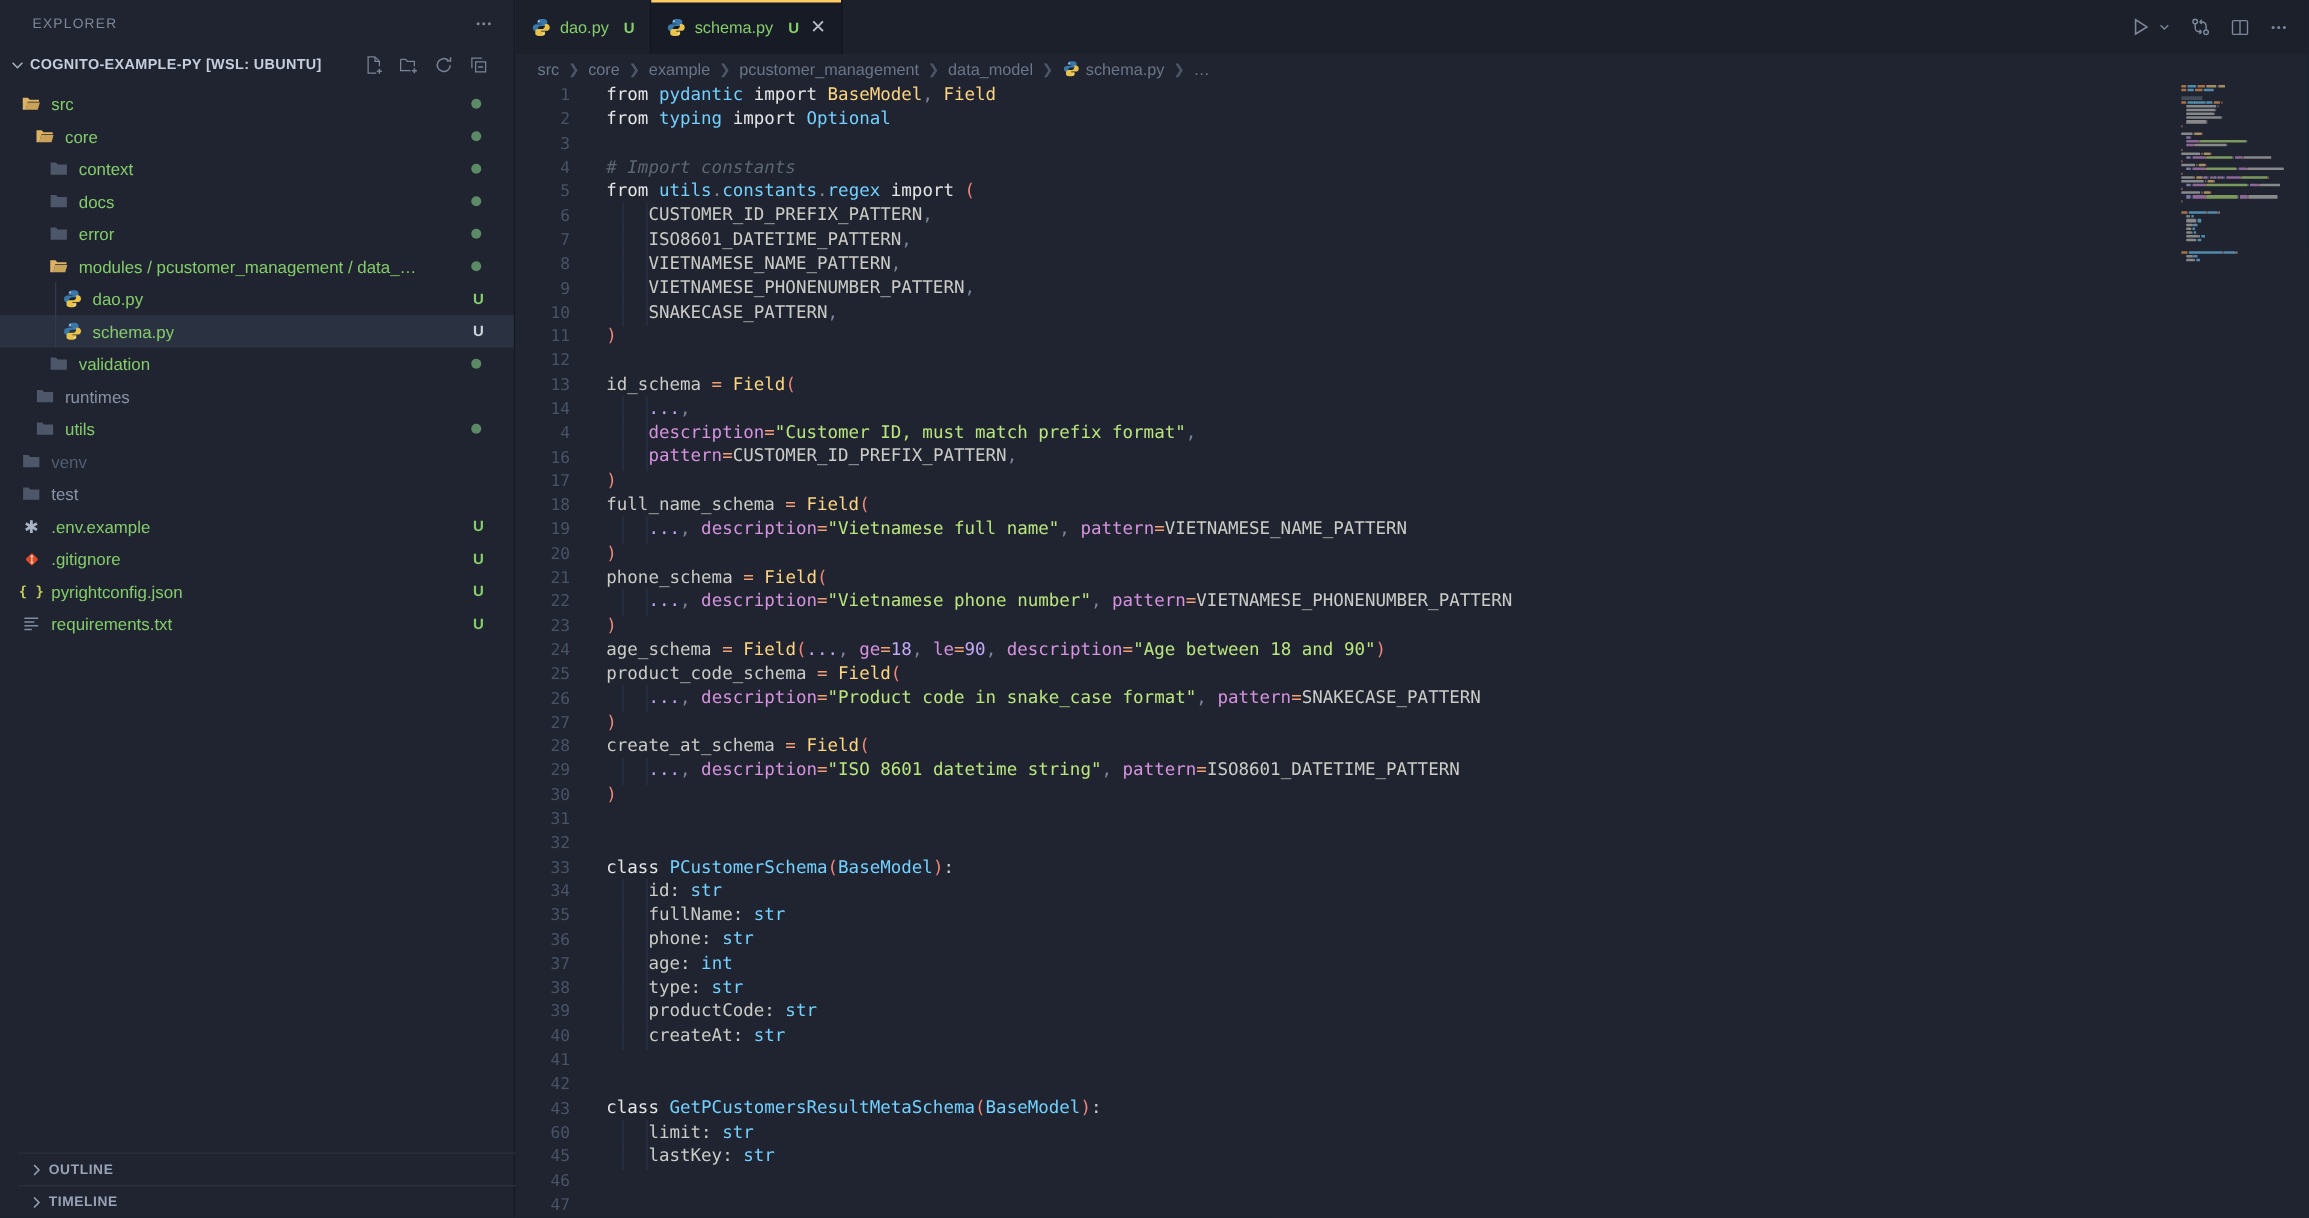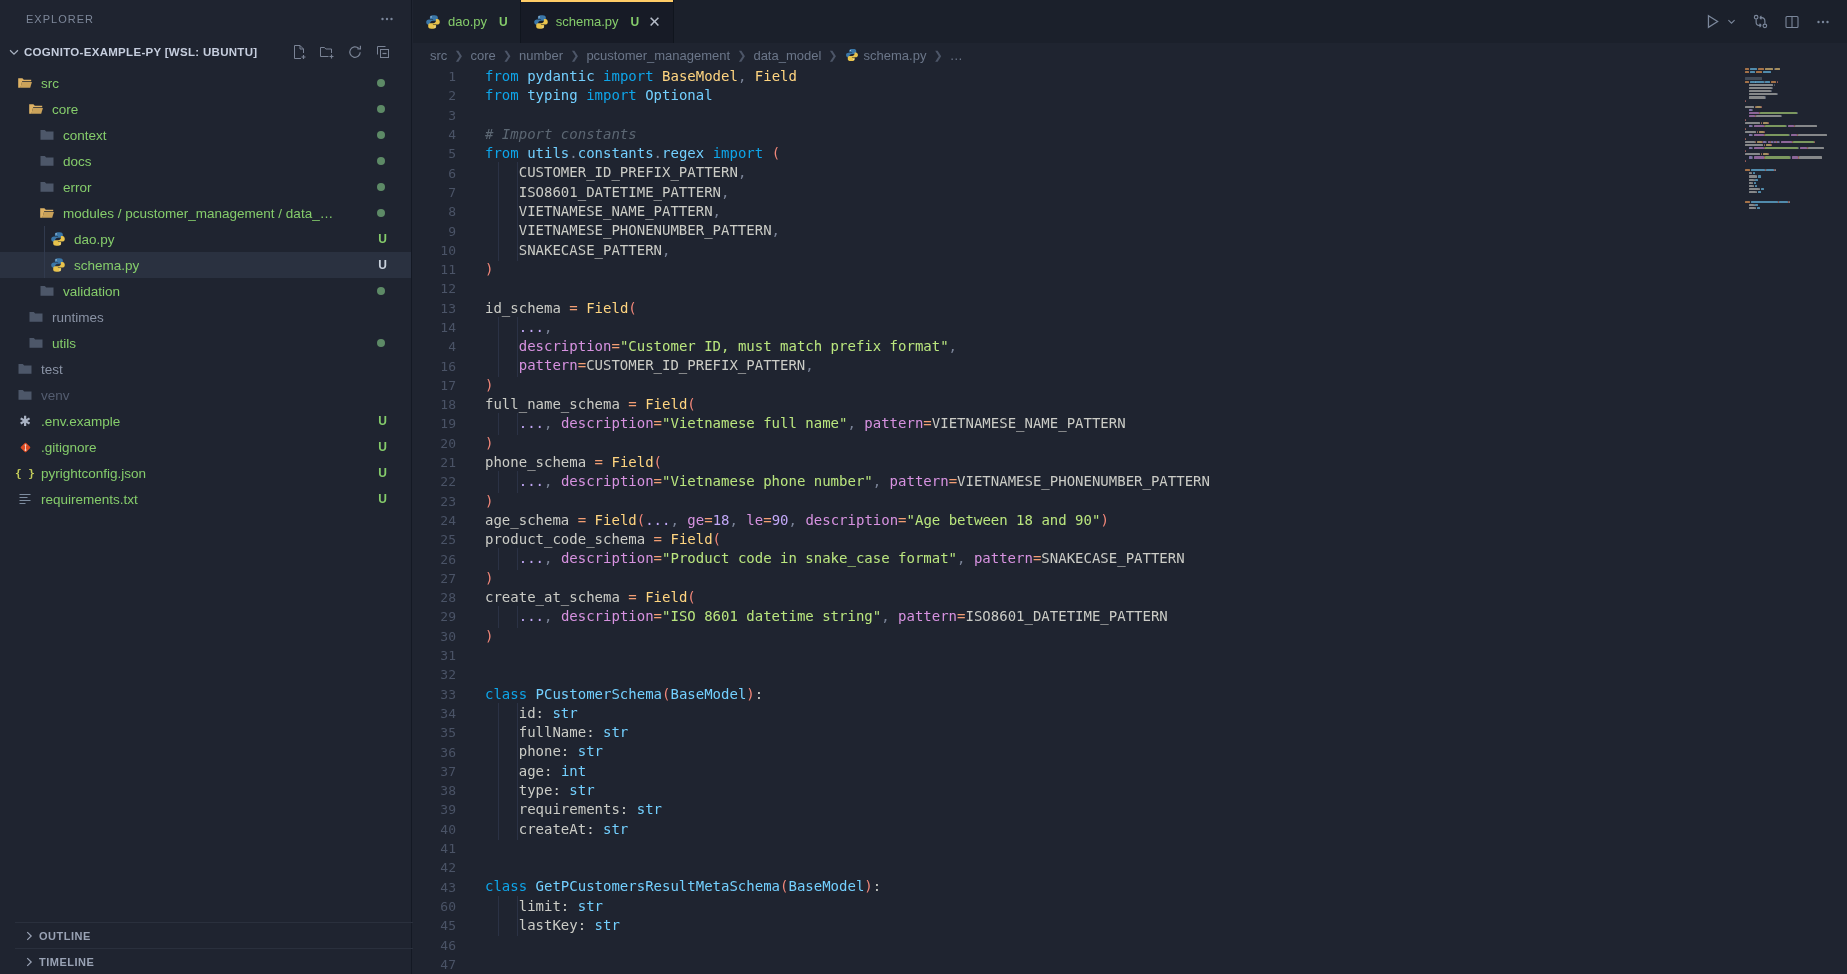--- a/index.html
+++ b/index.html
@@ -47,21 +47,21 @@
   .breadcrumb{height:24px;display:flex;align-items:center;padding-left:17px;font-size:13px;color:#6b7689;background:#1f2430;gap:7px;white-space:nowrap;}
   .bc-sep{color:#4d5668;font-size:11px;}
   .bc-item{cursor:pointer;display:flex;align-items:center;gap:5px;}
   
   .code-wrap{position:absolute;top:67px;left:0;right:0;bottom:0;overflow:hidden;}
   .codeline{height:19.3px;display:flex;align-items:center;white-space:pre;font-family:"DejaVu Sans Mono",monospace;font-size:14px;}
   .ln{width:43px;flex:none;text-align:right;color:#4a5366;font-size:13px;}
   .ctext{margin-left:29px;position:relative;line-height:19.3px;}
   .codeline.ig .ctext::before{content:"";position:absolute;left:13px;top:-1px;bottom:-1px;width:1px;background:#2b3245;}
   .codeline.ig .ctext::after{content:"";position:absolute;left:32px;top:-1px;bottom:-1px;width:1px;background:#2b3245;}
-  .tk-k{color:#0ea5e9;} .tk-t{color:#73d0ff;} .tk-f{color:#ffd580;}
+  .tk-k{color:#e5e5e5;} .tk-t{color:#73d0ff;} .tk-f{color:#ffd580;}
   .tk-s{color:#bae67e;} .tk-c{color:#5c6773;font-style:italic;}
   .tk-p{color:#d792e0;} .tk-n{color:#c2a8f7;} .tk-o{color:#f29e74;}
   .tk-b{color:#f28779;} .tk-d{color:#cbccc6;} .tk-g{color:#7b8498;}
   
   .minimap{position:absolute;right:0;top:0;width:102px;height:100%;cursor:pointer;}
   .mm-bar{position:absolute;height:2.1px;border-radius:.5px;opacity:.6;}
 </style>
 </head>
 <body>
 
@@ -219,35 +219,35 @@
       </div>
       <div class="trow c-green">
         <span class="tic" style="display: inline-flex; align-items: center; margin-left: 28px;">
           <svg width="16" height="16" viewBox="0 0 16 16">
             <path d="M1.5 3h4.3l1.4 1.6h7.3v8.2H1.5z" fill="#4d5769"></path>
           </svg>
         </span>
         <span class="tlabel">utils</span>
         <span class="dot"></span>
       </div>
+      <div class="trow c-dim">
+        <span class="tic" style="display: inline-flex; align-items: center; margin-left: 17px;">
+          <svg width="16" height="16" viewBox="0 0 16 16">
+            <path d="M1.5 3h4.3l1.4 1.6h7.3v8.2H1.5z" fill="#4d5769"></path>
+          </svg>
+        </span>
+        <span class="tlabel">venv</span>
+      </div>
       <div class="trow c-gray">
         <span class="tic" style="display: inline-flex; align-items: center; margin-left: 17px;">
           <svg width="16" height="16" viewBox="0 0 16 16">
             <path d="M1.5 3h4.3l1.4 1.6h7.3v8.2H1.5z" fill="#4d5769"></path>
           </svg>
         </span>
         <span class="tlabel">test</span>
-      </div>
-      <div class="trow c-dim">
-        <span class="tic" style="display: inline-flex; align-items: center; margin-left: 17px;">
-          <svg width="16" height="16" viewBox="0 0 16 16">
-            <path d="M1.5 3h4.3l1.4 1.6h7.3v8.2H1.5z" fill="#4d5769"></path>
-          </svg>
-        </span>
-        <span class="tlabel">venv</span>
       </div>
       <div class="trow c-green">
         <span class="tic" style="display: inline-flex; align-items: center; margin-left: 17px;">
           <span class="glyph-ic" style="color:#a9b2c3;font-size:14px;">✱</span>
         </span>
         <span class="tlabel">.env.example</span>
         <span class="ubadge">U</span>
       </div>
       <div class="trow c-green">
         <span class="tic" style="display: inline-flex; align-items: center; margin-left: 17px;">
@@ -368,21 +368,21 @@
             </svg>
           </span>
         </span>
       </div>
   </div>
   <div class="breadcrumb">
       <span class="bc-item">src</span>
       <span class="bc-sep">❯</span>
       <span class="bc-item">core</span>
       <span class="bc-sep">❯</span>
-      <span class="bc-item">number</span>
+      <span class="bc-item">example</span>
       <span class="bc-sep">❯</span>
       <span class="bc-item">pcustomer_management</span>
       <span class="bc-sep">❯</span>
       <span class="bc-item">data_model</span>
       <span class="bc-sep">❯</span>
       <span class="bc-item">
         <span style="display: inline-flex; align-items: center;">
           <svg width="14" height="14" viewBox="0 0 16 16">
             <path fill="#3b77a8" d="M7.8 1.2c-1.7 0-2.9.7-2.9 2v1.7h3.2v.5H3.9c-1.5 0-2.7 1-2.7 2.7 0 1.7 1.1 2.8 2.5 2.8h1.4V9.3c0-1.4 1.2-2.5 2.7-2.5h3c1.1 0 2-.9 2-2.1V3.2c0-1.3-1.3-2-3-2z"></path>
             <circle cx="6.1" cy="2.9" r=".65" fill="#dde6ee"></circle>
@@ -428,21 +428,21 @@
         <div class="codeline ig"><span class="ln">29</span><span class="ctext"><span class="tk-n">    ...</span><span class="tk-g">, </span><span class="tk-p">description</span><span class="tk-o">=</span><span class="tk-s">"ISO 8601 datetime string"</span><span class="tk-g">, </span><span class="tk-p">pattern</span><span class="tk-o">=</span><span class="tk-d">ISO8601_DATETIME_PATTERN</span></span></div>
         <div class="codeline"><span class="ln">30</span><span class="ctext"><span class="tk-b">)</span></span></div>
         <div class="codeline"><span class="ln">31</span><span class="ctext"></span></div>
         <div class="codeline"><span class="ln">32</span><span class="ctext"></span></div>
         <div class="codeline"><span class="ln">33</span><span class="ctext"><span class="tk-k">class </span><span class="tk-t">PCustomerSchema</span><span class="tk-b">(</span><span class="tk-t">BaseModel</span><span class="tk-b">)</span><span class="tk-d">:</span></span></div>
         <div class="codeline ig"><span class="ln">34</span><span class="ctext"><span class="tk-d">    id</span><span class="tk-d">: </span><span class="tk-t">str</span></span></div>
         <div class="codeline ig"><span class="ln">35</span><span class="ctext"><span class="tk-d">    fullName</span><span class="tk-d">: </span><span class="tk-t">str</span></span></div>
         <div class="codeline ig"><span class="ln">36</span><span class="ctext"><span class="tk-d">    phone</span><span class="tk-d">: </span><span class="tk-t">str</span></span></div>
         <div class="codeline ig"><span class="ln">37</span><span class="ctext"><span class="tk-d">    age</span><span class="tk-d">: </span><span class="tk-t">int</span></span></div>
         <div class="codeline ig"><span class="ln">38</span><span class="ctext"><span class="tk-d">    type</span><span class="tk-d">: </span><span class="tk-t">str</span></span></div>
-        <div class="codeline ig"><span class="ln">39</span><span class="ctext"><span class="tk-d">    requirements</span><span class="tk-d">: </span><span class="tk-t">str</span></span></div>
+        <div class="codeline ig"><span class="ln">39</span><span class="ctext"><span class="tk-d">    productCode</span><span class="tk-d">: </span><span class="tk-t">str</span></span></div>
         <div class="codeline ig"><span class="ln">40</span><span class="ctext"><span class="tk-d">    createAt</span><span class="tk-d">: </span><span class="tk-t">str</span></span></div>
         <div class="codeline"><span class="ln">41</span><span class="ctext"></span></div>
         <div class="codeline"><span class="ln">42</span><span class="ctext"></span></div>
         <div class="codeline"><span class="ln">43</span><span class="ctext"><span class="tk-k">class </span><span class="tk-t">GetPCustomersResultMetaSchema</span><span class="tk-b">(</span><span class="tk-t">BaseModel</span><span class="tk-b">)</span><span class="tk-d">:</span></span></div>
         <div class="codeline ig"><span class="ln">60</span><span class="ctext"><span class="tk-d">    limit</span><span class="tk-d">: </span><span class="tk-t">str</span></span></div>
         <div class="codeline ig"><span class="ln">45</span><span class="ctext"><span class="tk-d">    lastKey</span><span class="tk-d">: </span><span class="tk-t">str</span></span></div>
         <div class="codeline"><span class="ln">46</span><span class="ctext"></span></div>
         <div class="codeline"><span class="ln">47</span><span class="ctext"></span></div>
       </div>
     <div class="minimap">

